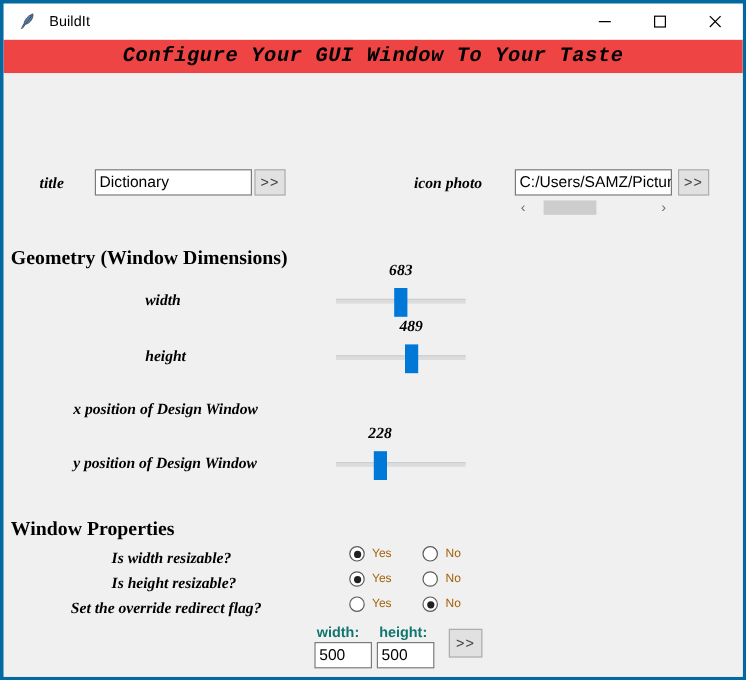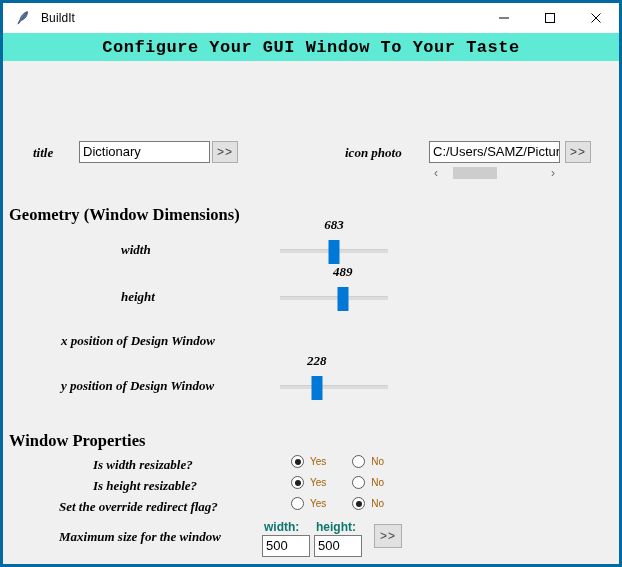--- a/index.html
+++ b/index.html
@@ -61,24 +61,25 @@
     color: #000000;
     font-size: 13px;
     line-height: 1;
     font-family: "Liberation Sans", sans-serif;
   }
   .tb-btn svg { display: block; }
 
   
   .banner {
     height: 28px;
-    background: #5eead4;
+    background: #ef4444;
     display: flex;
     align-items: center;
     justify-content: center;
+    font-style: italic;
   }
   .banner-text {
     font-family: "Liberation Mono", "DejaVu Sans Mono", monospace;
     font-size: 17px;
     font-weight: bold;
     color: #000000;
     letter-spacing: 0.5px;
   }
 
   
@@ -362,21 +363,20 @@
       <div class="radio">
         <span class="dot"></span>
         <span class="rtext">Yes</span>
       </div>
       <div class="radio">
         <span class="dot on"></span>
         <span class="rtext">No</span>
       </div>
     </div>
 
-    <div class="lbl abs" style="left:56px; top:468px;">Maximum size for the window</div>
     <div class="minilbl" style="left:261px; top:459px;">width:</div>
     <div class="minilbl" style="left:313px; top:459px;">height:</div>
     <div class="entry abs" style="left:259px; top:474px; width:48px;">500</div>
     <div class="entry abs" style="left:311px; top:474px; width:48px;">500</div>
     <div class="btn-sm tall abs" style="left:371px; top:463px;">&gt;&gt;</div>
 
     <div class="btn-sm tall abs" style="left:371px; top:504px;">&gt;&gt;</div>
 
   </div>
 </div>

